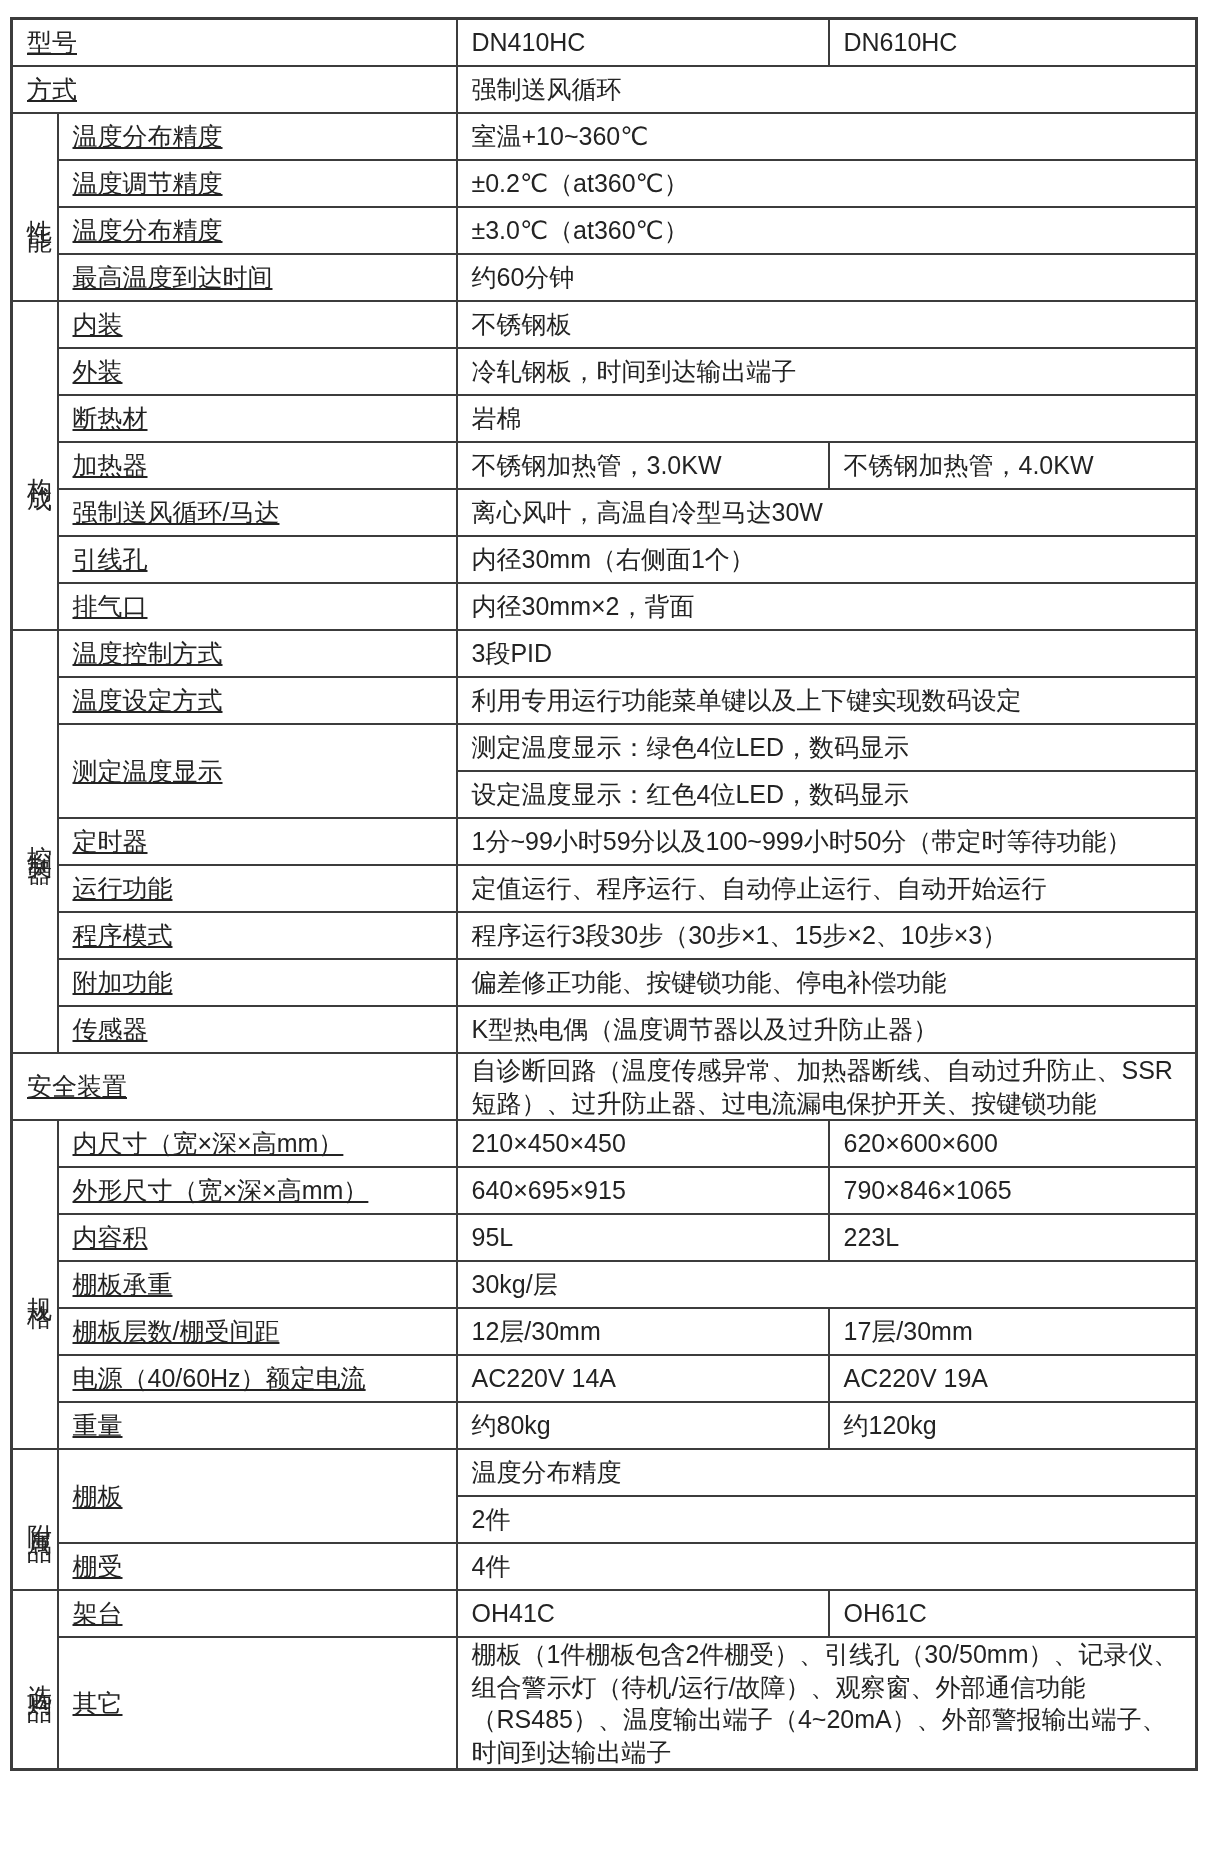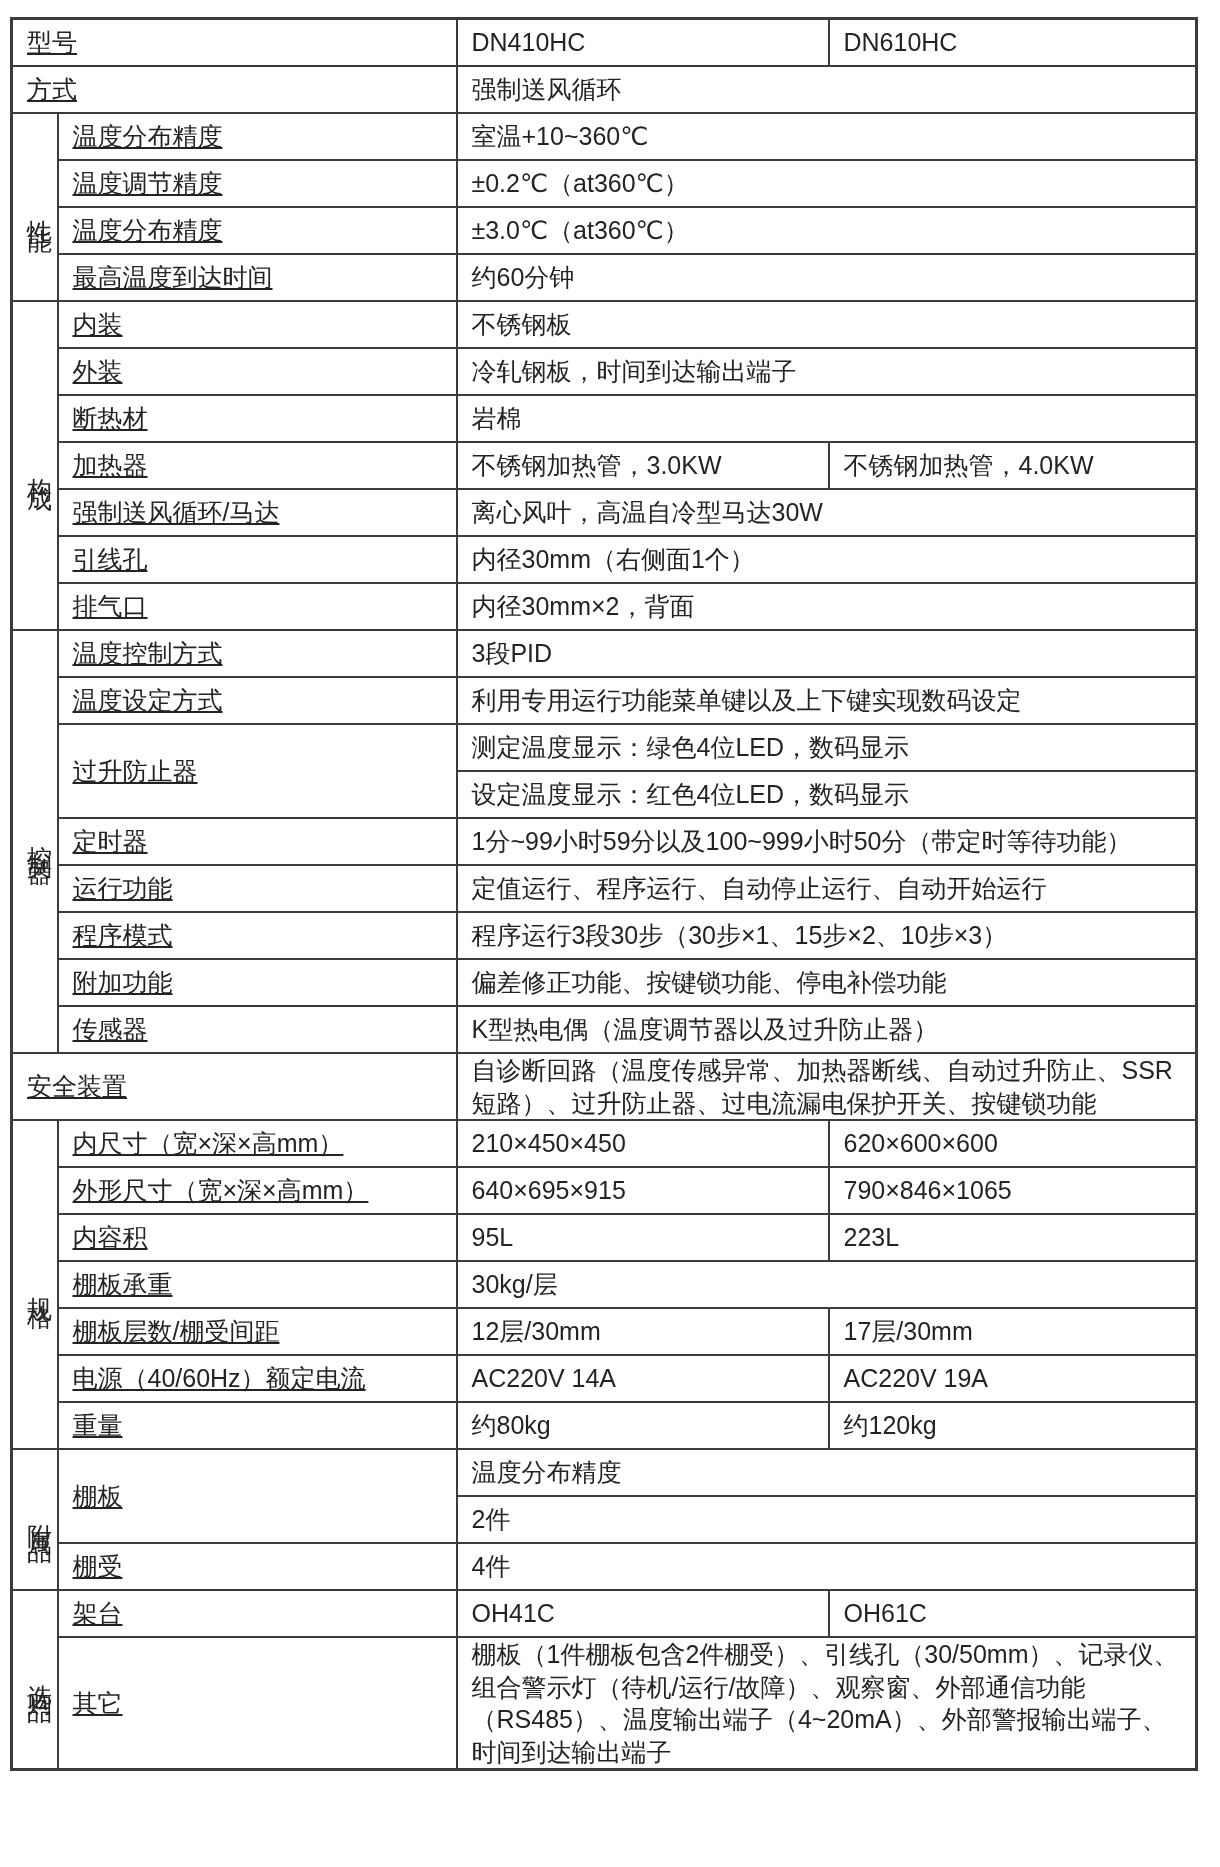--- a/index.html
+++ b/index.html
@@ -139,21 +139,21 @@
   <tr>
     <td class="blueA grp" rowspan="9"><span>控制器</span></td>
     <td class="blueB lbl">温度控制方式</td>
     <td colspan="2">3段PID</td>
   </tr>
   <tr>
     <td class="blueB lbl">温度设定方式</td>
     <td colspan="2">利用专用运行功能菜单键以及上下键实现数码设定</td>
   </tr>
   <tr>
-    <td class="blueB lbl" rowspan="2">过升防止器</td>
+    <td class="blueB lbl" rowspan="2">测定温度显示</td>
     <td colspan="2">测定温度显示：绿色4位LED，数码显示</td>
   </tr>
   <tr>
     <td colspan="2">设定温度显示：红色4位LED，数码显示</td>
   </tr>
   <tr>
     <td class="blueB lbl">定时器</td>
     <td colspan="2">1分~99小时59分以及100~999小时50分（带定时等待功能）</td>
   </tr>
   <tr>

